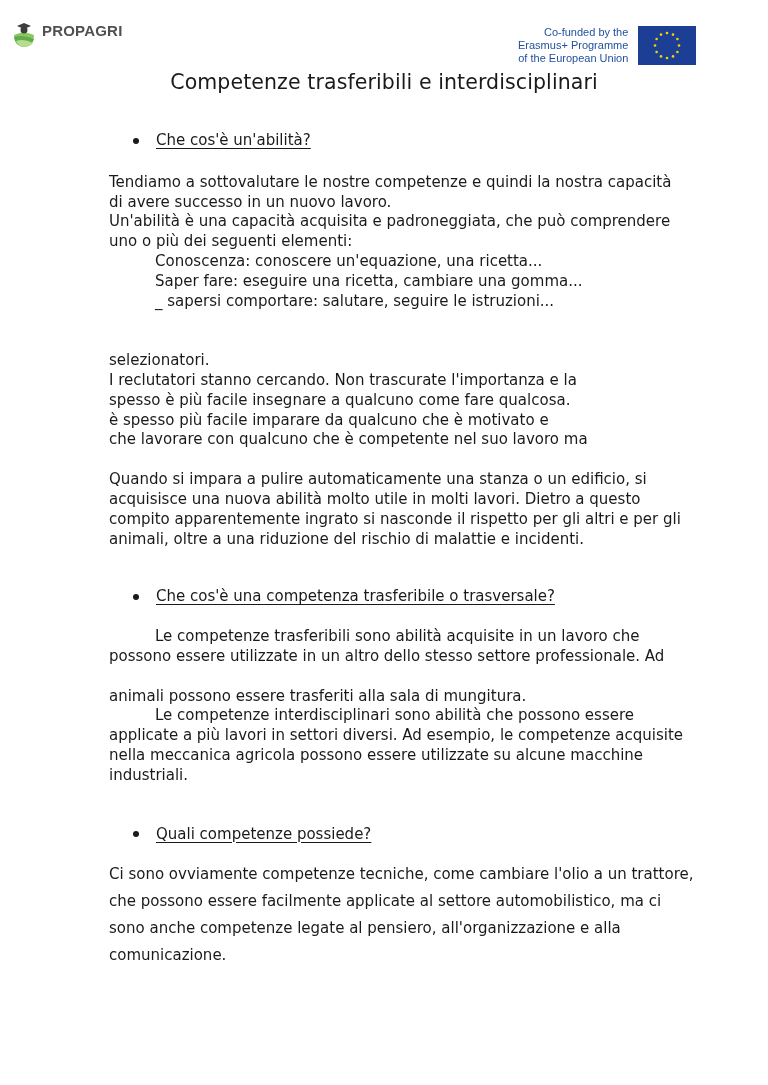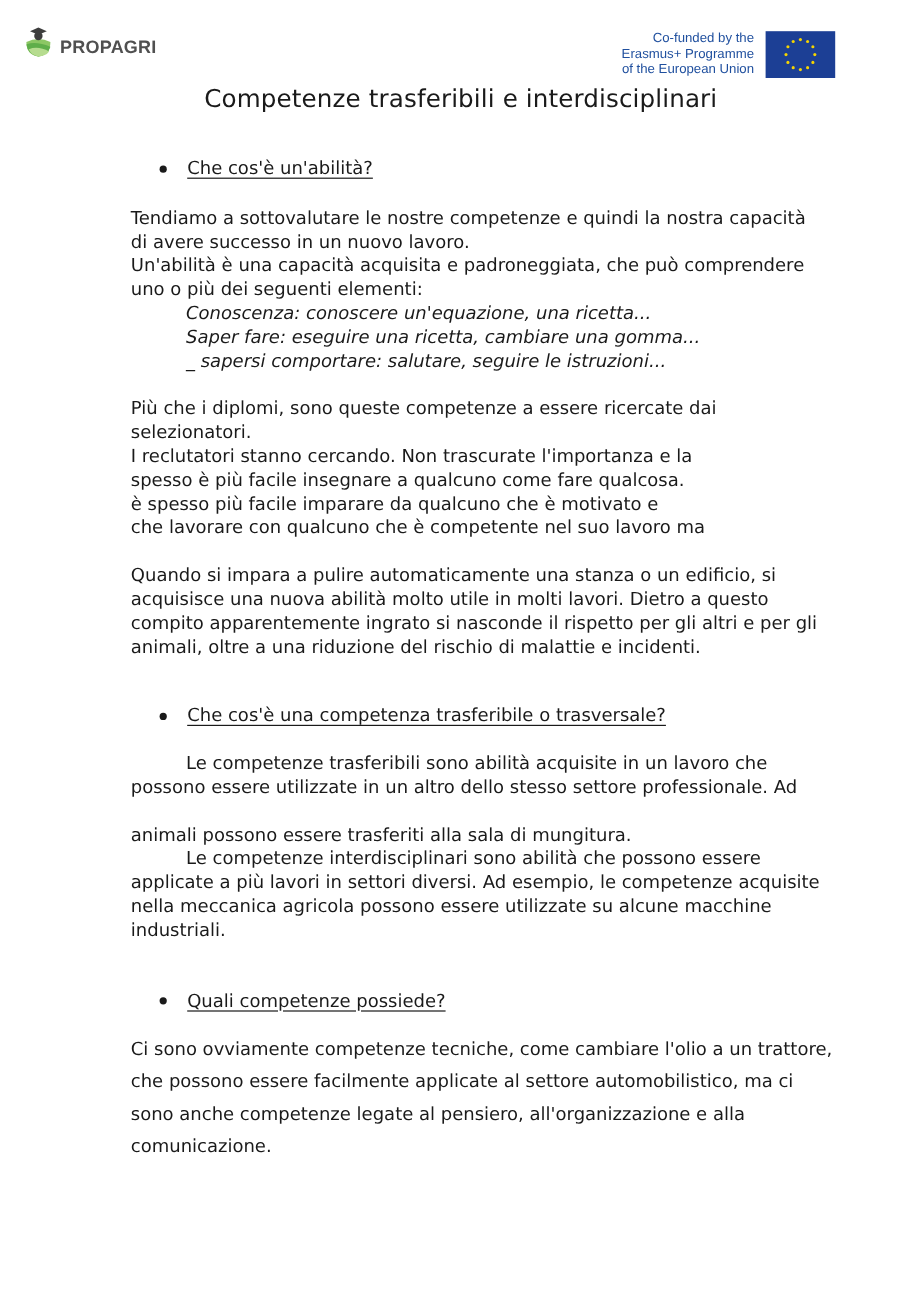--- a/index.html
+++ b/index.html
@@ -1,33 +1,33 @@
 <!DOCTYPE html>
 <html><head>
 <meta charset="utf-8">
 <style>
   html, body { margin: 0; padding: 0; background: #ffffff; }
   body { width: 768px; height: 1085px; position: relative; overflow: hidden;
          font-family: "DejaVu Sans", sans-serif; color: #1a1a1a; }
   .header { position: absolute; top: 0; left: 0; width: 768px; height: 72px; }
-  .logo { position: absolute; left: 20px; top: 22px; display: flex; align-items: flex-end; }
+  .logo { position: absolute; left: 12px; top: 22px; display: flex; align-items: flex-start; }
   .logo-text { font-family: "Liberation Sans", sans-serif; font-weight: bold; font-size: 15px;
                color: #505050; margin-left: 6px; letter-spacing: 0.2px; }
   .eu { position: absolute; left: 518px; top: 26px; display: flex; align-items: center; }
   .eu-text { font-family: "Liberation Sans", sans-serif; font-size: 11px; line-height: 13px;
              color: #1f4f9e; text-align: right; margin-right: 10px; }
   .eu-flag { width: 58px; height: 39px; background: #1c3f95; position: relative; }
   .title { position: absolute; top: 70px; left: 0; width: 768px; text-align: center;
            font-size: 20.5px; color: #1a1a1a; letter-spacing: 0.1px; }
   .content { position: absolute; left: 73px; top: 131px; width: 640px; font-size: 15px; line-height: 19.8px; margin-left: 36px; }
   .bullet { display: flex; align-items: center; margin-left: 24px; }
   .bullet .dot { width: 6px; height: 6px; border-radius: 50%; background: #1a1a1a; margin-right: 17px; }
   .bullet .label { text-decoration: underline; text-underline-offset: 3px; }
   p { margin: 0; }
-  .indent { padding-left: 46px; font-style: italic; }
+  .indent { padding-left: 46px; }
   .first-indent { text-indent: 46px; }
   .loose { line-height: 27px; }
 </style>
 </head>
 <body>
 
 <div class="header">
   <div class="logo">
     <svg width="24" height="26" viewBox="0 0 24 26">
       <path d="M2 13 Q12 8 22 13 Q22 24 12 25 Q2 24 2 13Z" fill="#8cc764"></path>
@@ -80,21 +80,21 @@
     <span>Un'abilità è una capacità acquisita e padroneggiata, che può comprendere</span><br>
     <span>uno o più dei seguenti elementi:</span>
   </p>
   <div class="indent">
     <div>Conoscenza: conoscere un'equazione, una ricetta...</div>
     <div>Saper fare: eseguire una ricetta, cambiare una gomma...</div>
     <div>_ sapersi comportare: salutare, seguire le istruzioni...</div>
   </div>
   <div style="height:20px"></div>
   <p>
-    <span>Più che i diplomi, sono queste competenze a essere ricercate dai</span><br>
+    <br>
     <span>selezionatori.</span><br>
     <span>I reclutatori stanno cercando. Non trascurate l'importanza e la</span><br>
     <span>spesso è più facile insegnare a qualcuno come fare qualcosa.</span><br>
     <span>è spesso più facile imparare da qualcuno che è motivato e</span><br>
     <span>che lavorare con qualcuno che è competente nel suo lavoro ma</span><br>
   </p>
   <div style="height:20px"></div>
   <p>
     <span>Quando si impara a pulire automaticamente una stanza o un edificio, si</span><br>
     <span>acquisisce una nuova abilità molto utile in molti lavori. Dietro a questo</span><br>

